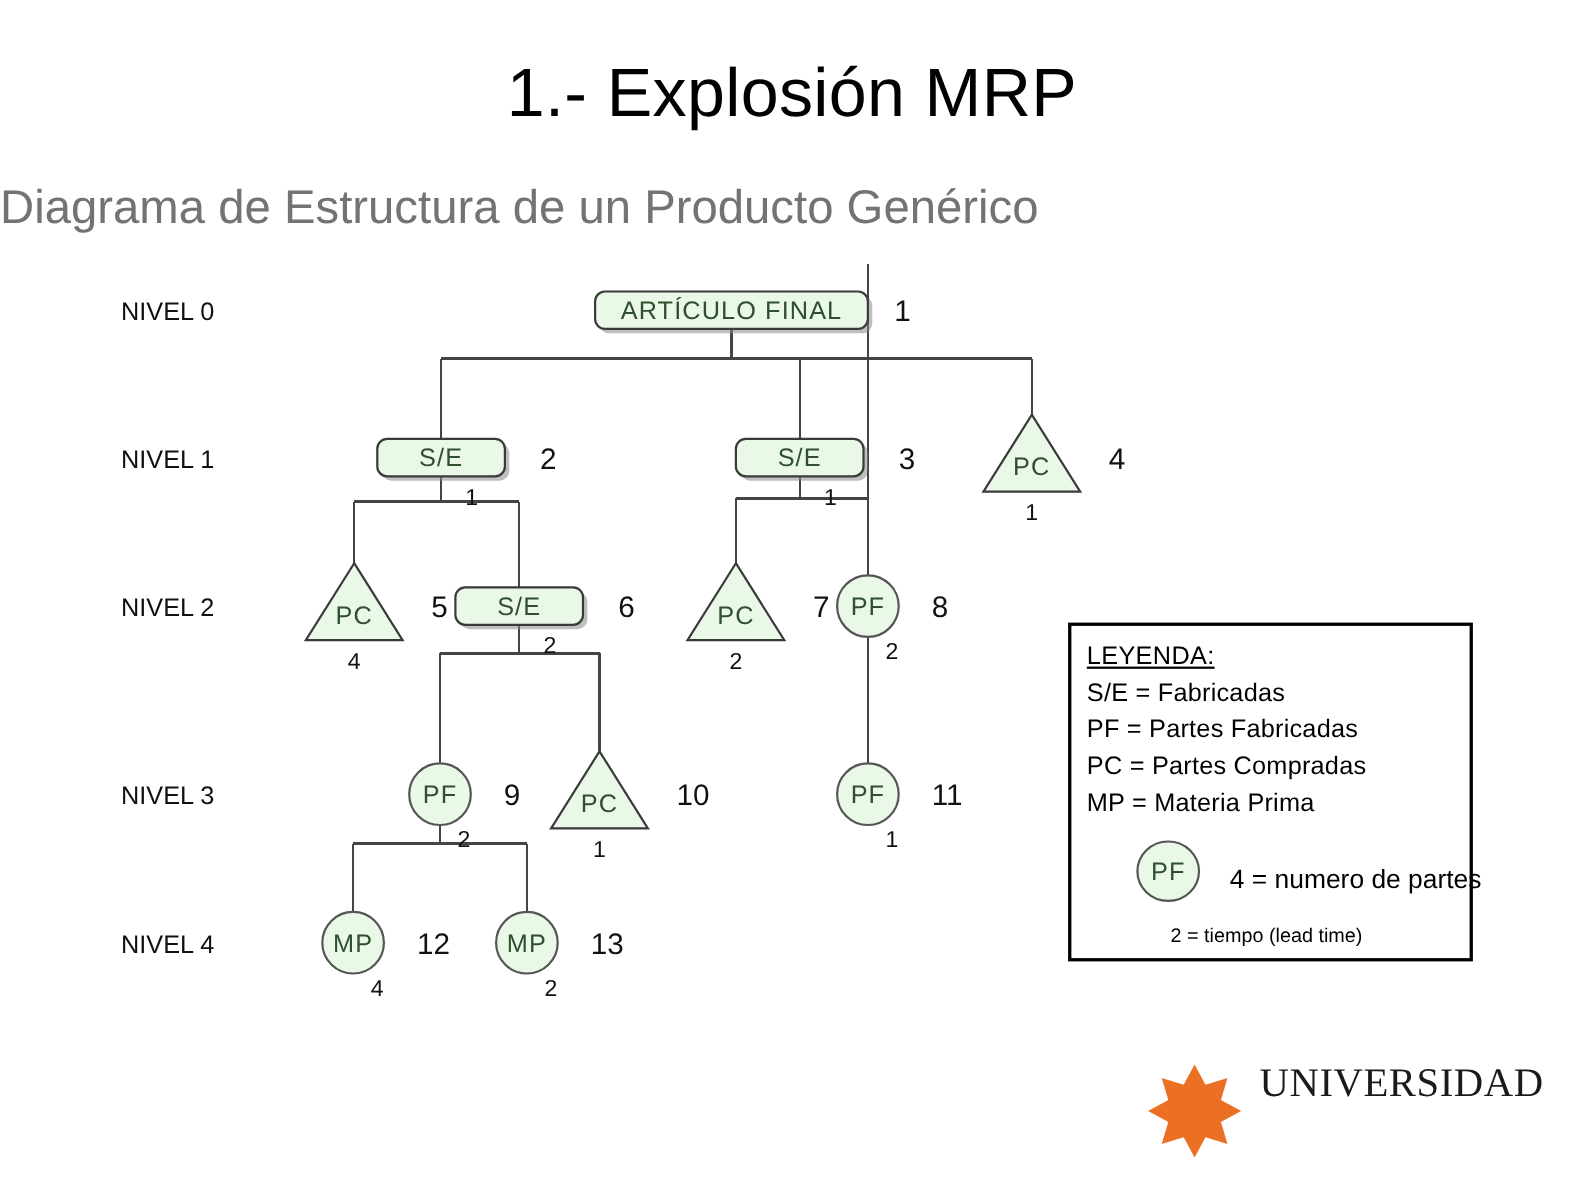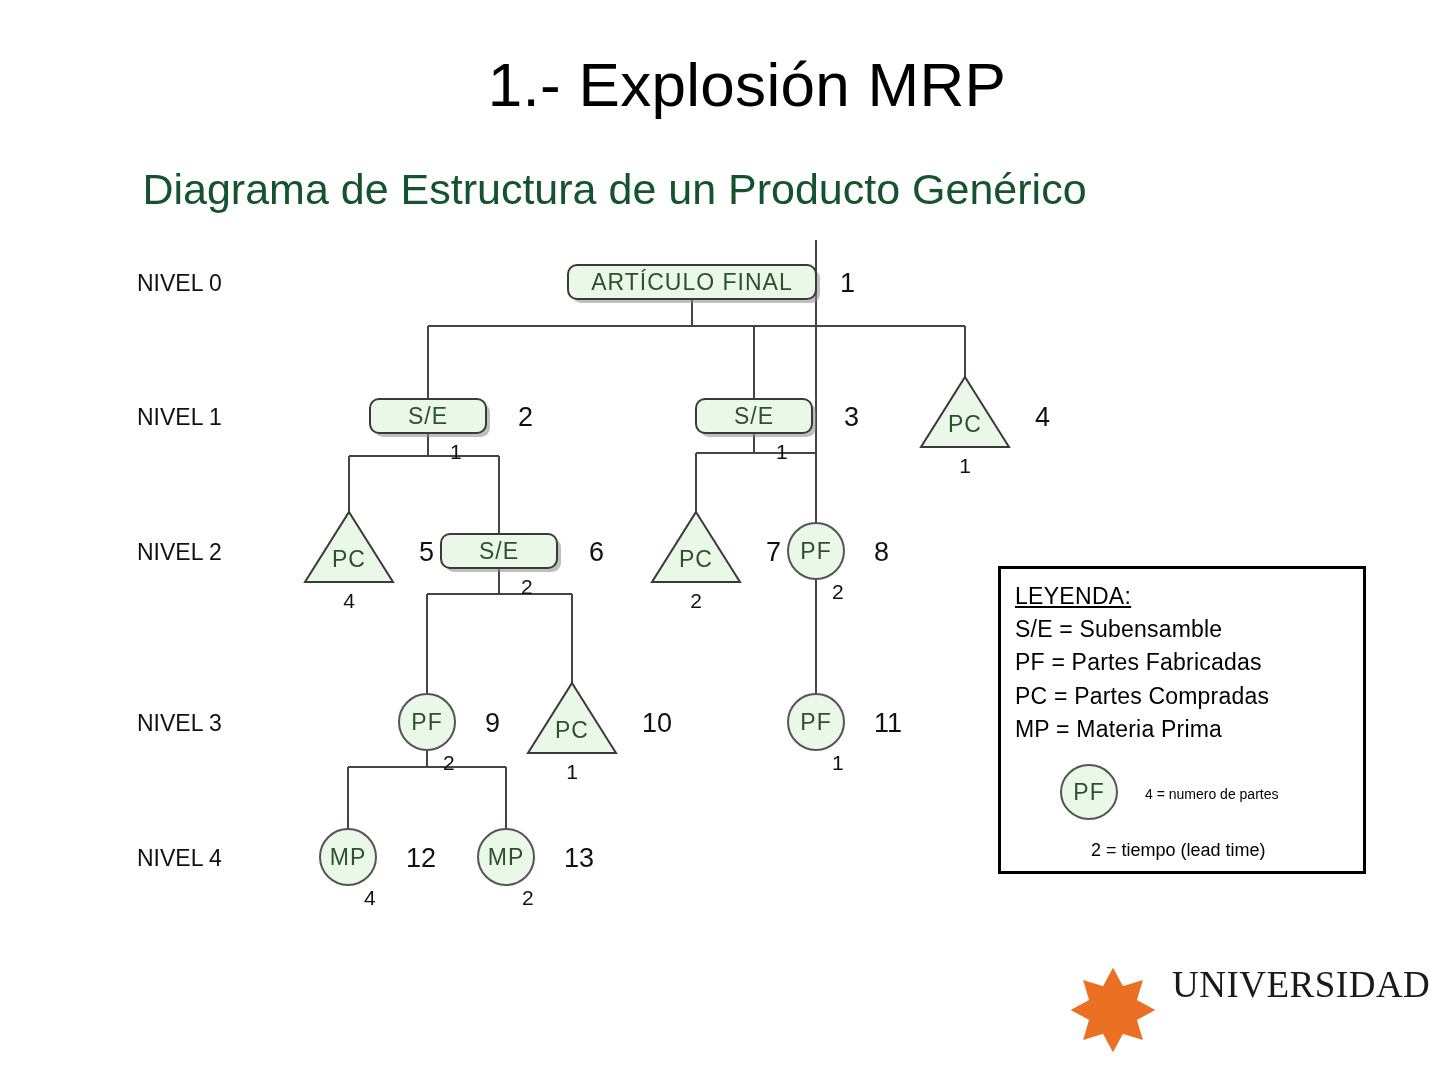--- a/index.html
+++ b/index.html
@@ -1,50 +1,50 @@
 <!DOCTYPE html>
 <html><head>
 <meta charset="utf-8">
 <style>
   html,body{margin:0;padding:0;}
   body{
     width:1440px;height:1080px;background:#ffffff;
     font-family:"Liberation Sans",sans-serif;color:#000;
     position:relative;overflow:hidden;
   }
-  #slide{position:absolute;inset:0;margin-left:27px;}
+  #slide{position:absolute;inset:0;}
 
   .title{
     position:absolute;top:52px;left:0;width:1440px;
     text-align:center;font-size:62px;font-weight:400;
     letter-spacing:.3px;line-height:1.05;color:#000;
   }
   .subtitle{
     position:absolute;top:165px;left:0;width:1175px;
-    text-align:center;font-size:43px;font-weight:400;color:#14532d;
+    font-size:43px;font-weight:400;color:#737373;
   }
 
   .diagram{position:absolute;top:240px;left:0;width:1440px;height:680px;}
   .diagram svg{display:block;}
 
   
   .legend{
     position:absolute;left:971px;top:566px;width:368px;height:308px;
     border:3px solid #000;background:#fff;box-sizing:border-box;
     padding:14px 0 3px 14px;
   }
   .legend-title{
     font-size:23px;text-decoration:underline;letter-spacing:.3px;
     margin-bottom:3px;
   }
   .legend-line{font-size:23px;line-height:1.45;letter-spacing:.2px;}
   .legend-sample{position:relative;height:110px;margin-top:14px;}
   .legend-sample svg{position:absolute;left:42px;top:0;}
   .legend-num{
-    position:absolute;left:130px;top:26px;font-size:14px;white-space:nowrap;
+    position:absolute;left:130px;top:26px;font-size:24px;white-space:nowrap;
   }
   .legend-time{
     position:absolute;left:76px;top:80px;font-size:18px;white-space:nowrap;
   }
 
   
   .logo{position:absolute;left:1040px;top:962px;width:370px;height:100px;text-decoration:underline;}
   .logo-mark{position:absolute;left:0;top:2px;}
   .logo-text{
     position:absolute;left:105px;top:4px;
@@ -183,21 +183,21 @@
           <text x="110" y="185" class="nivel">NIVEL 1</text>
           <text x="110" y="320" class="nivel">NIVEL 2</text>
           <text x="110" y="491" class="nivel">NIVEL 3</text>
           <text x="110" y="626" class="nivel">NIVEL 4</text>
         </g>
       </svg>
   </div>
 
   <div class="legend">
     <div class="legend-title">LEYENDA:</div>
-    <div class="legend-line">S/E = Subensamble</div>
+    <div class="legend-line">S/E = Fabricadas</div>
     <div class="legend-line">PF = Partes Fabricadas</div>
     <div class="legend-line">PC = Partes Compradas</div>
     <div class="legend-line">MP = Materia Prima</div>
 
     <div class="legend-sample">
       <svg width="70" height="64">
         <ellipse cx="32" cy="32" rx="28" ry="27" fill="#e9f8e7" stroke="#555" stroke-width="2"></ellipse>
         <text x="32" y="40" text-anchor="middle" class="nodelabel" font-size="21">PF</text>
       </svg>
       <div class="legend-num">4 = numero de partes</div>

